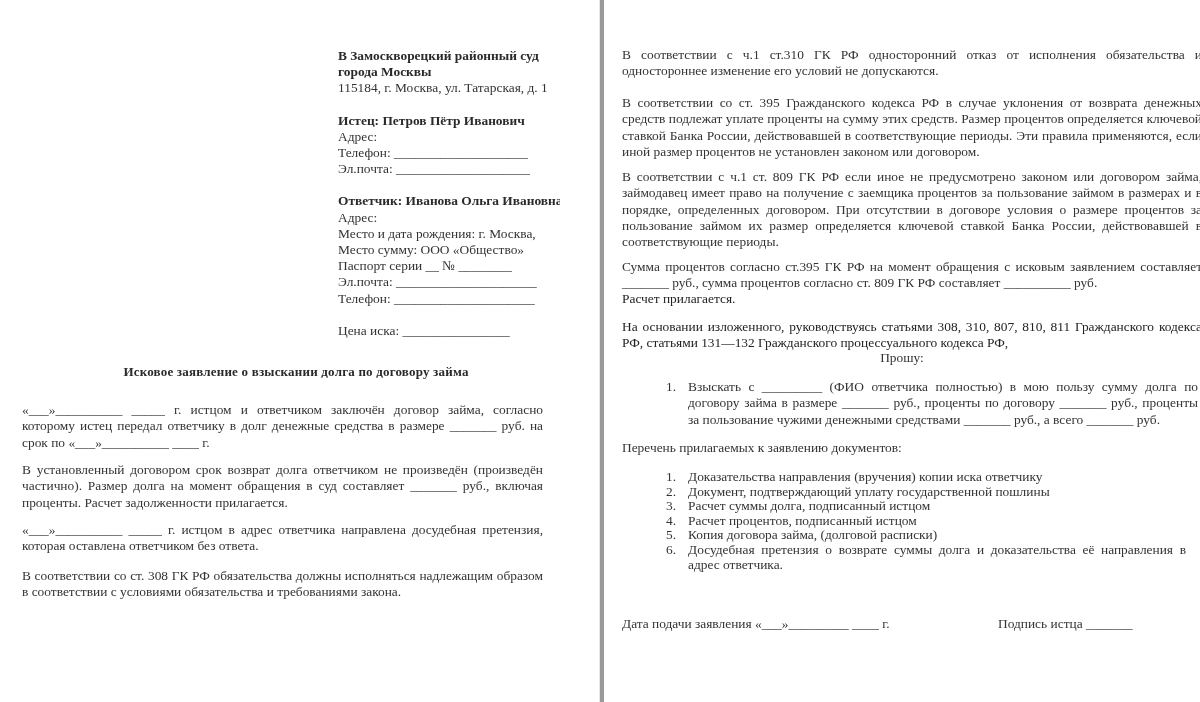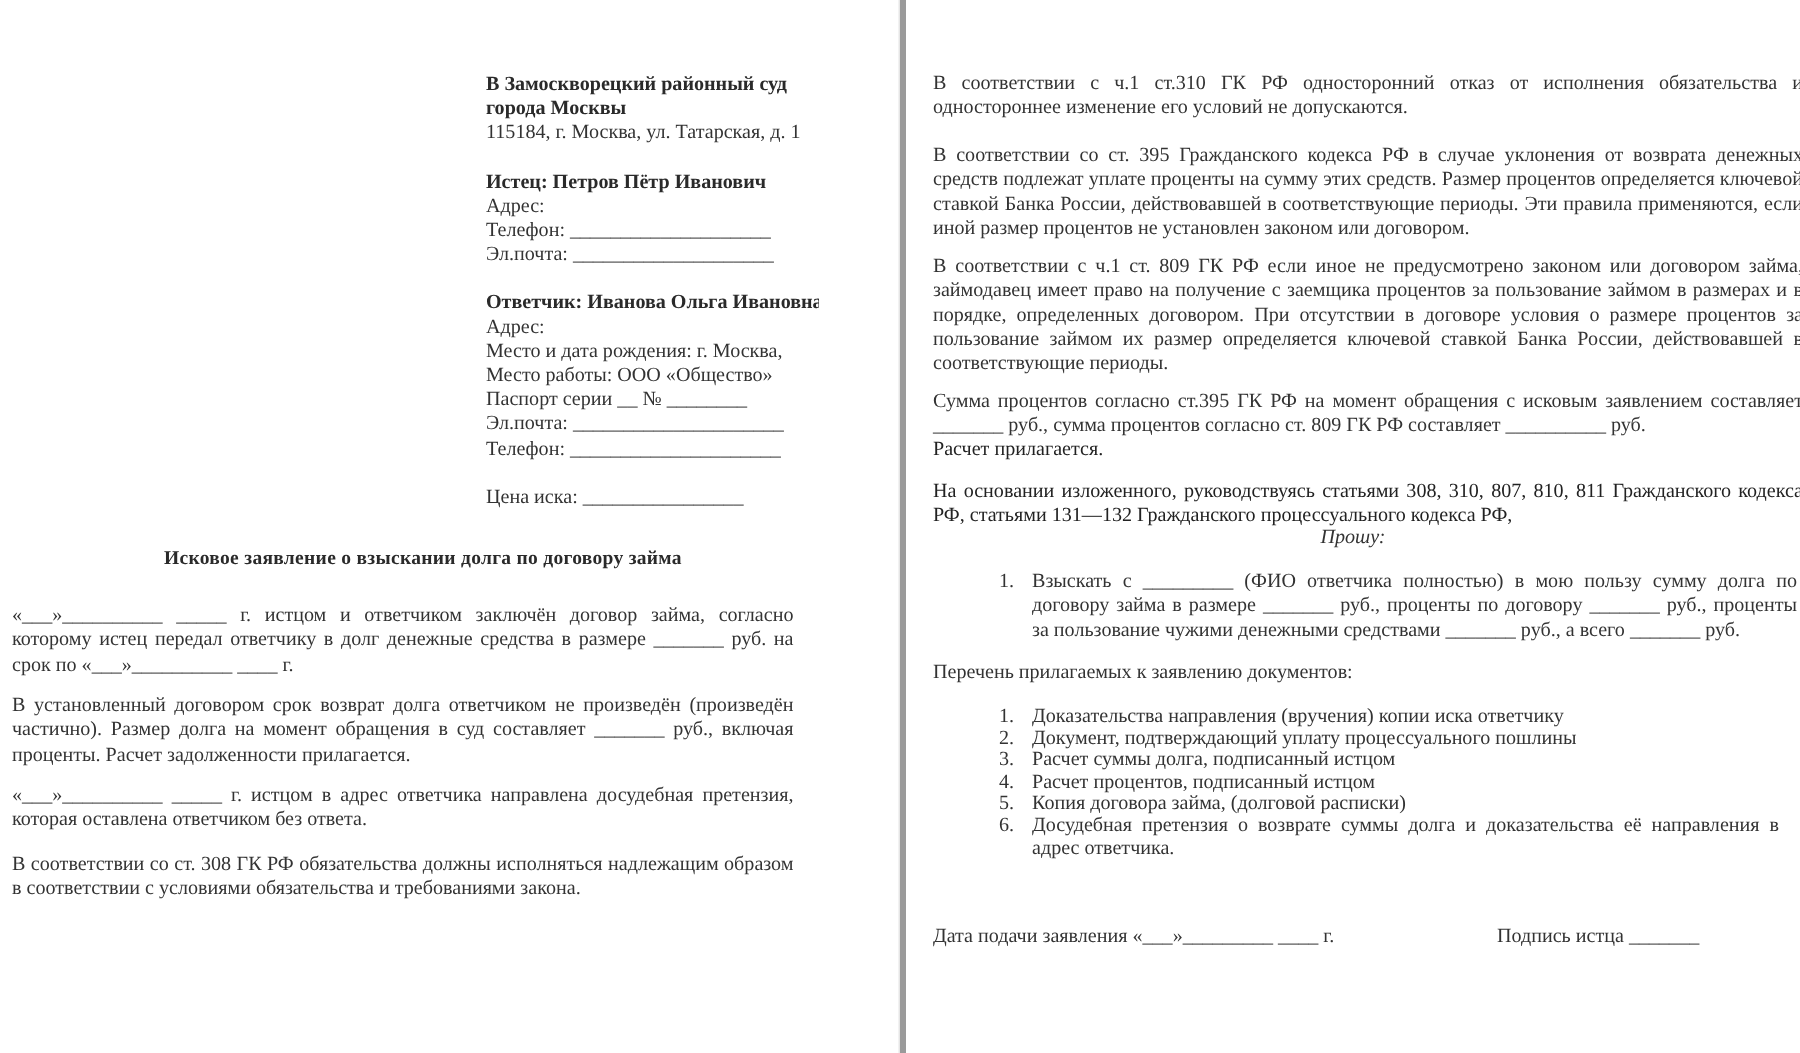--- a/index.html
+++ b/index.html
@@ -4,21 +4,21 @@
 <style>
   html, body { margin: 0; padding: 0; }
   body {
     width: 1200px; height: 702px; overflow: hidden; background: #ffffff;
     position: relative;
     font-family: "Liberation Serif", "DejaVu Serif", serif;
     color: #333333;
     font-size: 13.4px;
   }
   .page { position: absolute; top: 0; height: 702px; background: #fff; overflow: hidden; }
-  .page-left { left: 2px; width: 544px; }
+  .page-left { left: 16px; width: 544px; }
   .page-right { left: 604px; width: 596px; padding-left: 37px; }
   .divider {
     position: absolute; left: 600px; top: 0; width: 4px; height: 702px;
     background: #9a9a9a;
     box-shadow: 1px 0 0 #d8d8d8, -1px 0 0 #e6e6e6;
   }
   .header-block {
     position: absolute; left: 322px; top: 48px; width: 270px;
     line-height: 16.2px;
   }
@@ -54,21 +54,21 @@
     <div>115184, г. Москва, ул. Татарская, д. 1</div>
     <div class="gap"></div>
     <div class="b">Истец: Петров Пётр Иванович</div>
     <div>Адрес:</div>
     <div>Телефон: ____________________</div>
     <div>Эл.почта: ____________________</div>
     <div class="gap"></div>
     <div class="b">Ответчик: Иванова Ольга Ивановна</div>
     <div>Адрес:</div>
     <div>Место и дата рождения: г. Москва,</div>
-    <div>Место работы: ООО «Общество»</div>
+    <div>Место сумму: ООО «Общество»</div>
     <div>Паспорт серии __ № ________</div>
     <div>Эл.почта: _____________________</div>
     <div>Телефон: _____________________</div>
     <div class="gap"></div>
     <div>Цена иска: ________________</div>
   </div>
 
   <div class="title">Исковое заявление о взыскании долга по договору займа</div>
 
   <div class="para lp" style="top:402px;">«___»__________ _____ г. истцом и ответчиком заключён договор займа, согласно которому истец передал ответчику в долг денежные средства в размере _______ руб. на срок по «___»__________ ____ г.</div>
@@ -79,34 +79,34 @@
 
 <div class="divider"></div>
 
 <div class="page page-right">
   <div class="para rp" style="top:47px;">В соответствии с ч.1 ст.310 ГК РФ односторонний отказ от исполнения обязательства и одностороннее изменение его условий не допускаются.</div>
   <div class="para rp" style="top:95px;">В соответствии со ст. 395 Гражданского кодекса РФ в случае уклонения от возврата денежных средств подлежат уплате проценты на сумму этих средств. Размер процентов определяется ключевой ставкой Банка России, действовавшей в соответствующие периоды. Эти правила применяются, если иной размер процентов не установлен законом или договором.</div>
   <div class="para rp" style="top:169px;">В соответствии с ч.1 ст. 809 ГК РФ если иное не предусмотрено законом или договором займа, займодавец имеет право на получение с заемщика процентов за пользование займом в размерах и в порядке, определенных договором. При отсутствии в договоре условия о размере процентов за пользование займом их размер определяется ключевой ставкой Банка России, действовавшей в соответствующие периоды.</div>
   <div class="para rp" style="top:259px;">Сумма процентов согласно ст.395 ГК РФ на момент обращения с исковым заявлением составляет _______ руб., сумма процентов согласно ст. 809 ГК РФ составляет __________ руб.</div>
   <div class="para rp dark" style="top:291px;">Расчет прилагается.</div>
   <div class="para rp dark" style="top:319px;">На основании изложенного, руководствуясь статьями 308, 310, 807, 810, 811 Гражданского кодекса РФ, статьями 131—132 Гражданского процессуального кодекса РФ,</div>
-  <div class="para center" style="left:18px; width:560px; top:350px;font-style:italic;">Прошу:</div>
+  <div class="para center" style="left:18px; width:560px; top:350px;">Прошу:</div>
 
   <ol class="rlist" style="left:62px; width:532px; top:379px; line-height:16.3px;">
     <li>
       <span class="num">1.</span>
       <span>Взыскать с _________ (ФИО ответчика полностью) в мою пользу сумму долга по договору займа в размере _______ руб., проценты по договору _______ руб., проценты за пользование чужими денежными средствами _______ руб., а всего _______ руб.</span>
     </li>
   </ol>
 
   <div class="para rp" style="top:440px;">Перечень прилагаемых к заявлению документов:</div>
 
   <ol class="rlist" style="left:62px; width:520px; top:470px;">
     <li><span class="num">1.</span><span>Доказательства направления (вручения) копии иска ответчику</span></li>
-    <li><span class="num">2.</span><span>Документ, подтверждающий уплату процессуального пошлины</span></li>
+    <li><span class="num">2.</span><span>Документ, подтверждающий уплату государственной пошлины</span></li>
     <li><span class="num">3.</span><span>Расчет суммы долга, подписанный истцом</span></li>
     <li><span class="num">4.</span><span>Расчет процентов, подписанный истцом</span></li>
     <li><span class="num">5.</span><span>Копия договора займа, (долговой расписки)</span></li>
     <li><span class="num">6.</span><span>Досудебная претензия о возврате суммы долга и доказательства её направления в адрес ответчика.</span></li>
   </ol>
 
   <div class="sign-row">
     <span style="left:0;">Дата подачи заявления «___»_________ ____ г.</span>
     <span style="left:376px;">Подпись истца _______</span>
   </div>

